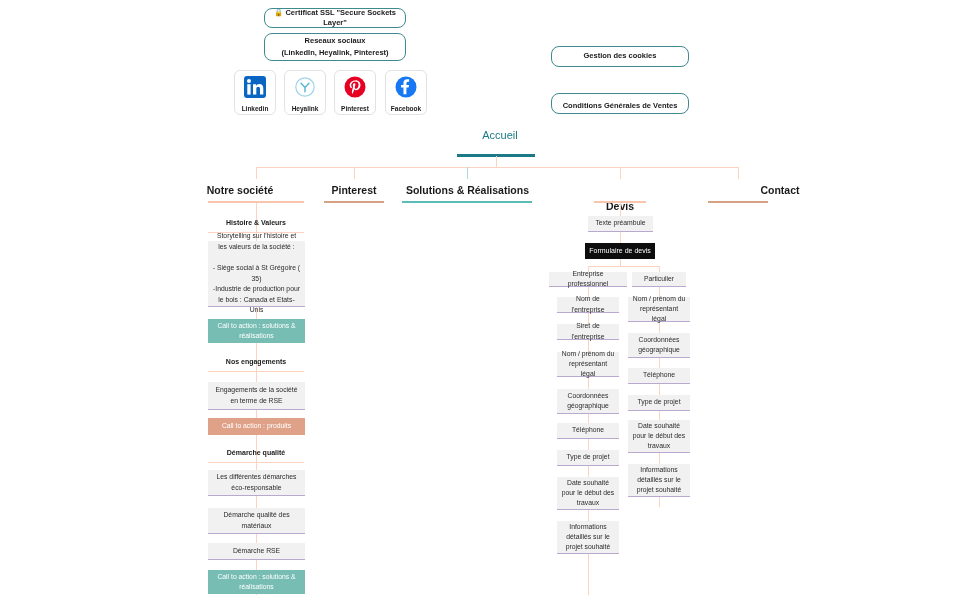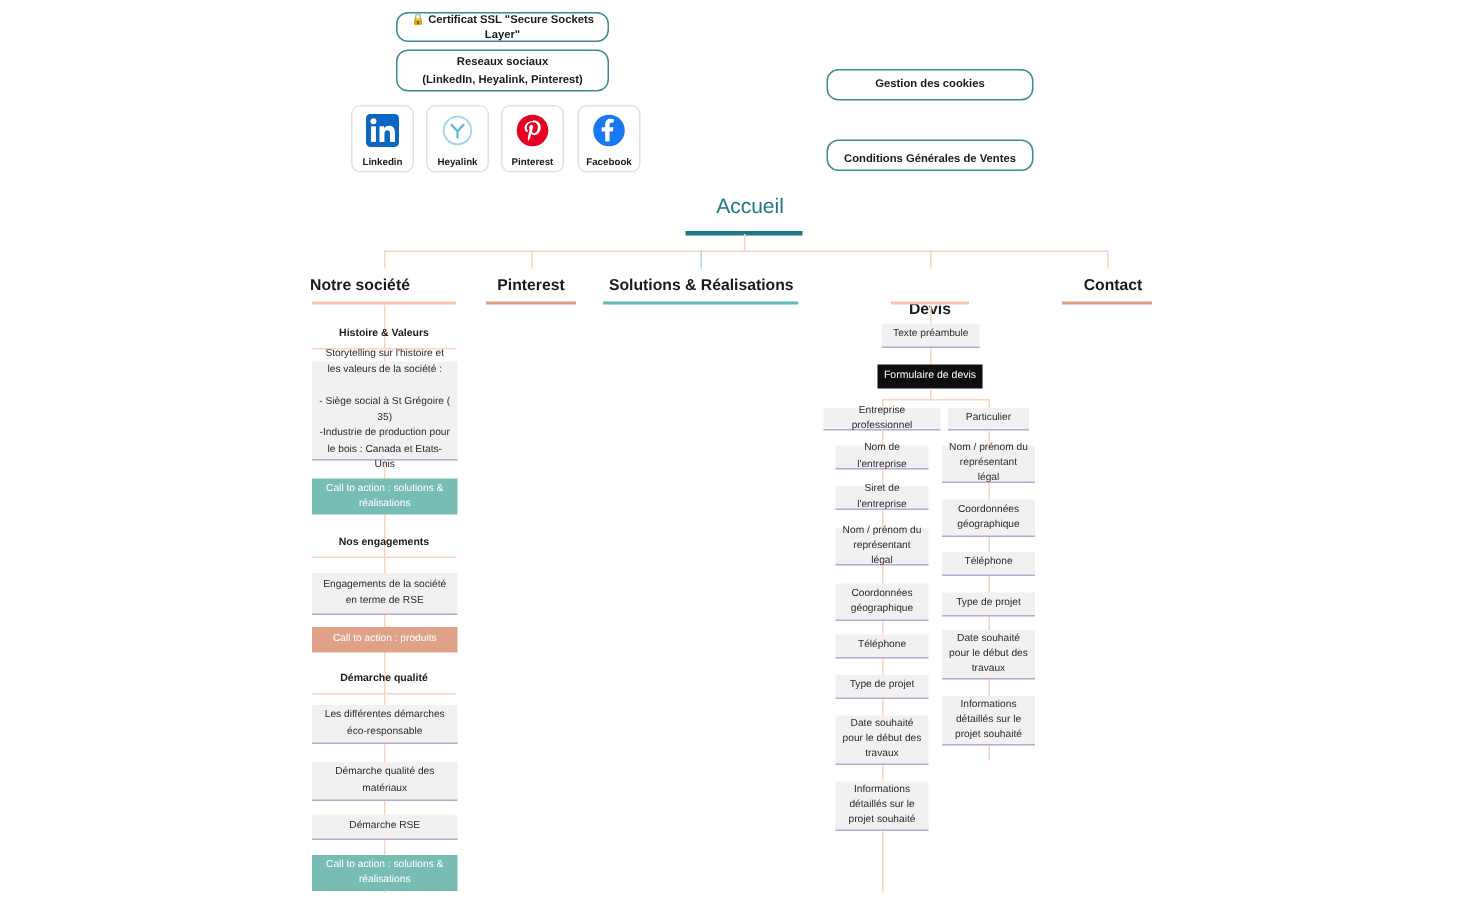--- a/index.html
+++ b/index.html
@@ -55,21 +55,21 @@
     font-weight: bold;
     color: #1a1a1a;
   }
   .social-glyph {
     width: 26px; height: 26px;
     display: flex; align-items: center; justify-content: center;
   }
 
   
   .root-title {
-    font-size: 14px;
+    font-size: 11px;
     color: #1b7a85;
     font-weight: normal;
     text-align: center;
     white-space: nowrap;
   }
   .root-rule {
     height: 2.5px;
     background: #1b7a85;
   }
   .nav-title {
@@ -216,21 +216,21 @@
   <div class="abs nav-title" style="left:395px; top:184px; width:145px;">
     <span>Solutions &amp; Réalisations</span>
   </div>
   <div class="abs nav-rule" style="left:402px; top:201px; width:130px; background:#5bbdb5;"></div>
 
   <div class="abs nav-title" style="left:585px; top:200px; width:70px;">
     <span>Devis</span>
   </div>
   <div class="abs nav-rule" style="left:594px; top:201px; width:52px; background:#f8c5ae;"></div>
 
-  <div class="abs nav-title" style="left:707px; top:184px; width:70px;">
+  <div class="abs nav-title" style="left:745px; top:184px; width:70px;">
     <span>Contact</span>
   </div>
   <div class="abs nav-rule" style="left:708px; top:201px; width:60px; background:#d6a185;"></div>
 
   <div class="abs vline" style="left:256px; top:203px; height:392px; background:#fbd3c0;"></div>
 
   <div class="abs sec-head" style="left:206px; top:219px; width:100px;">
     <span>Histoire &amp; Valeurs</span>
   </div>
   <div class="abs hline" style="left:208px; top:232px; width:96px; background:#fbd3c0;"></div>

